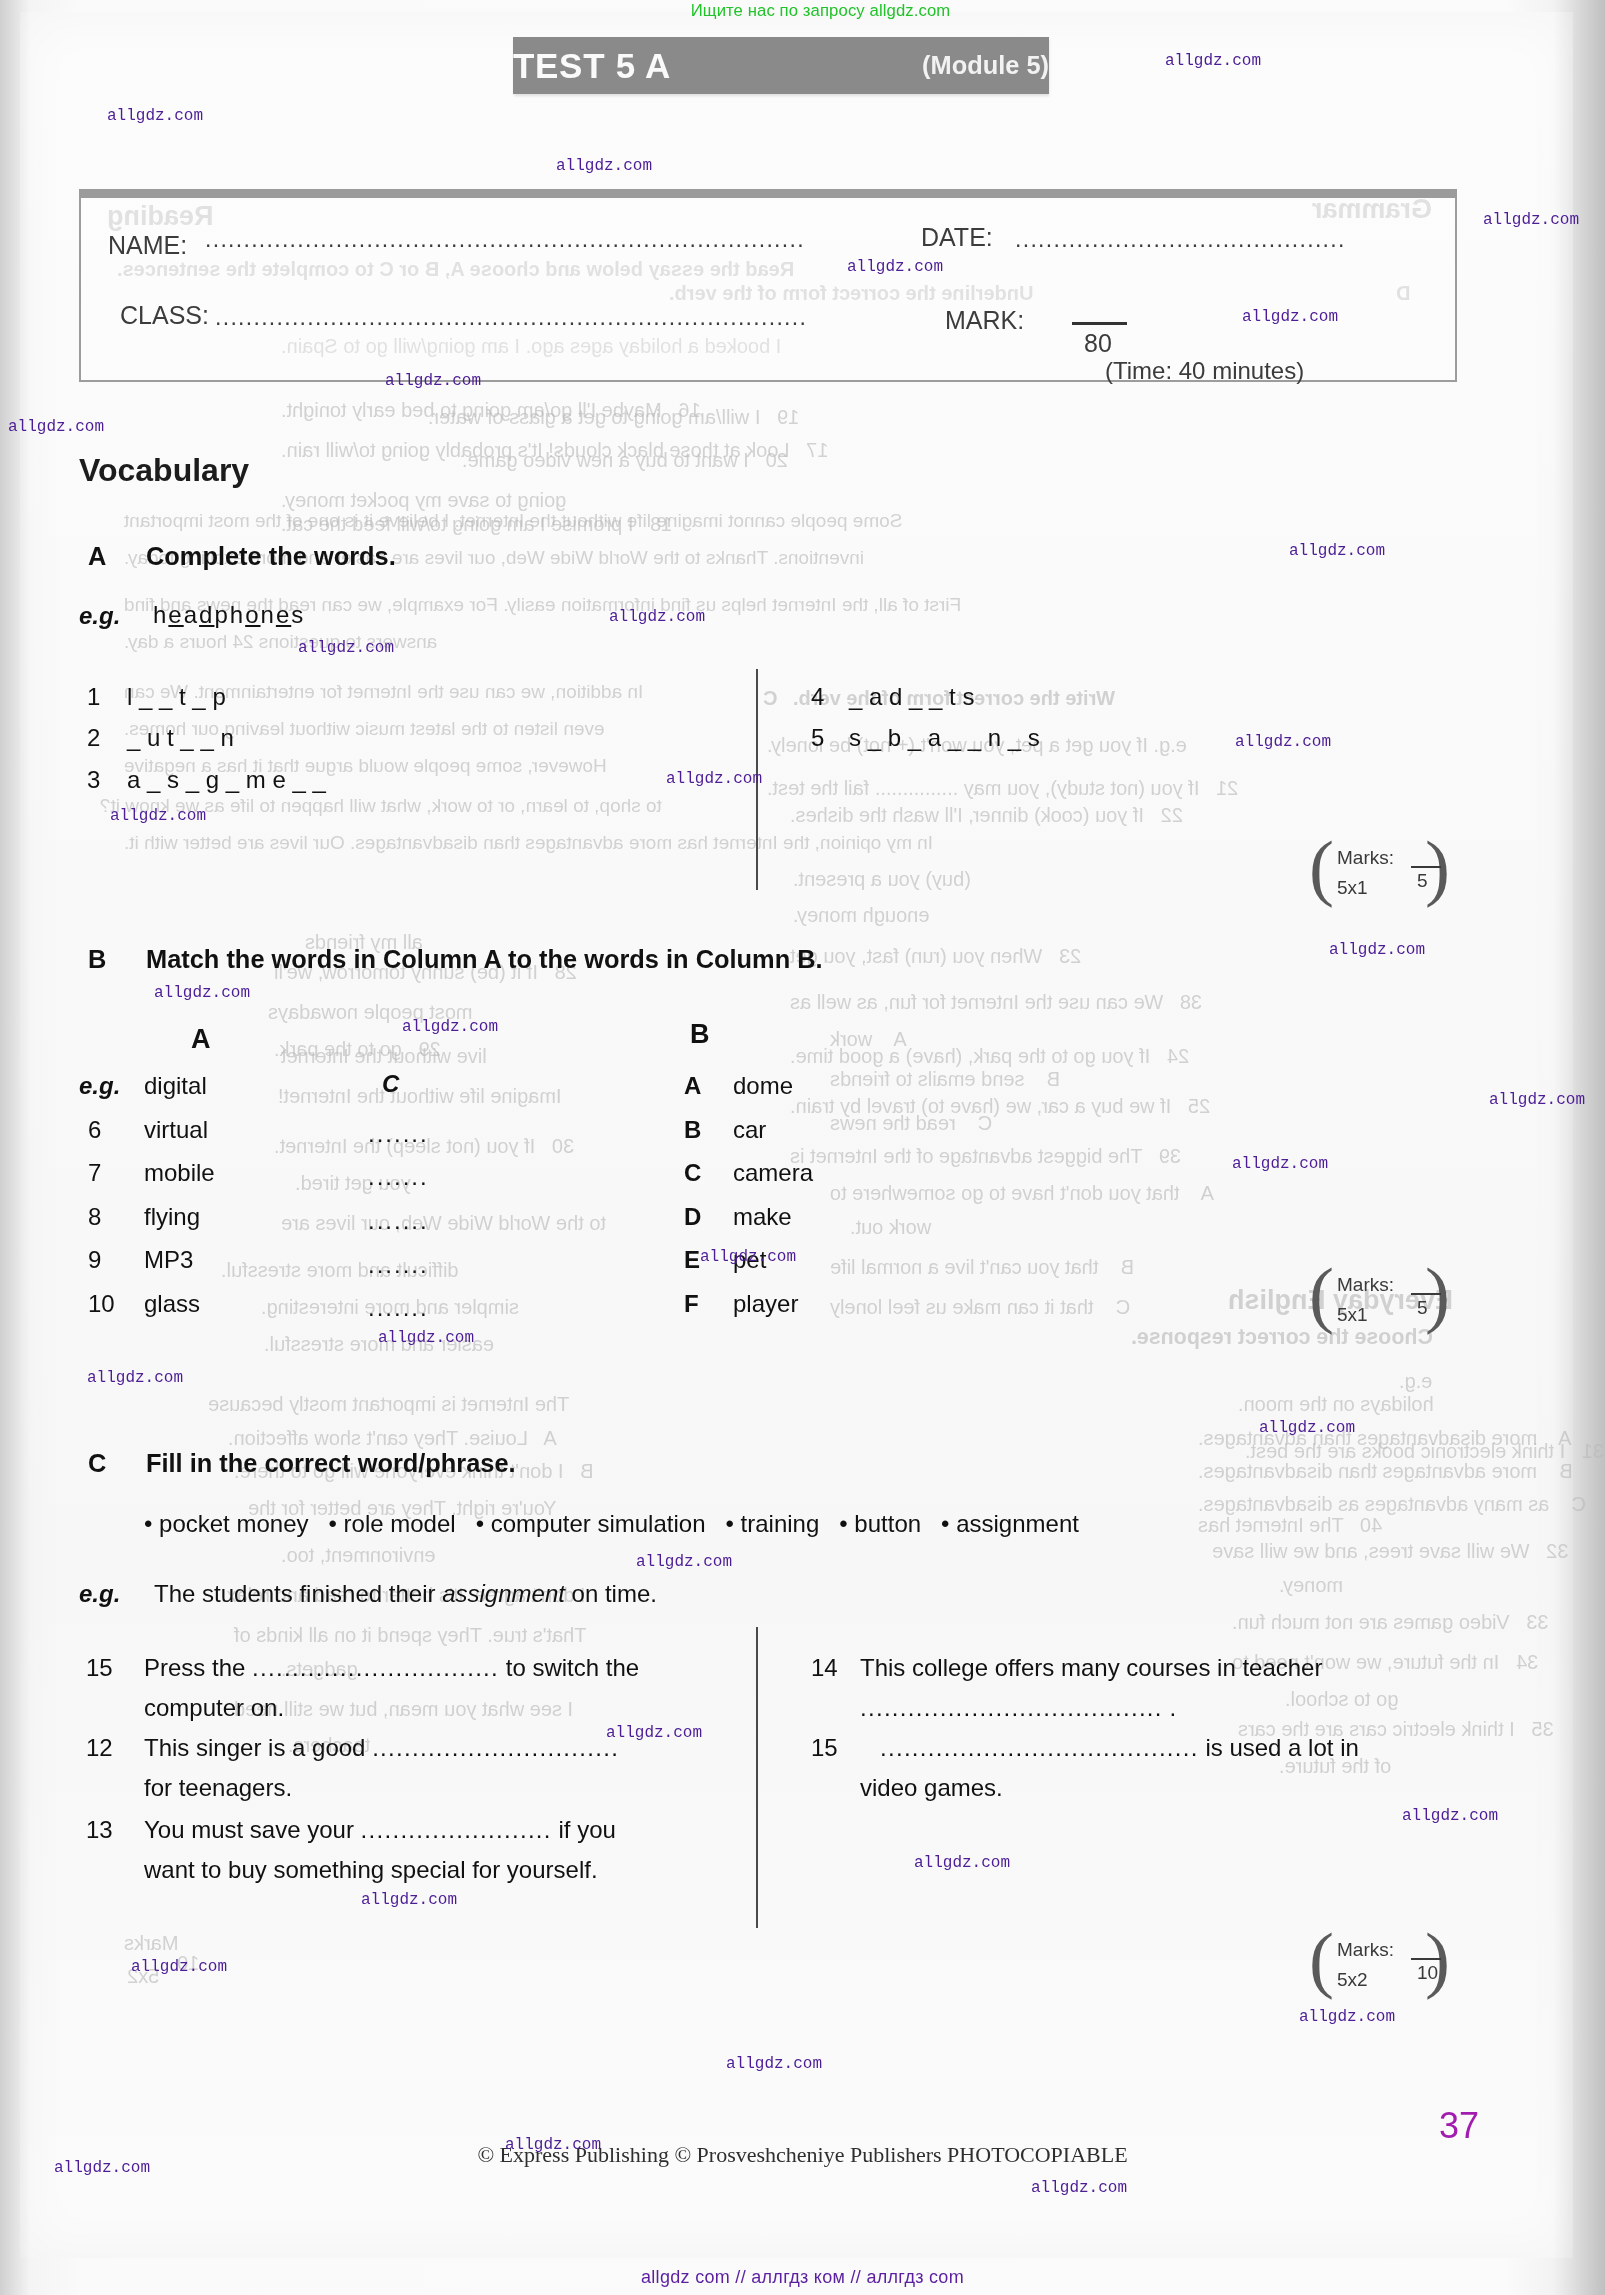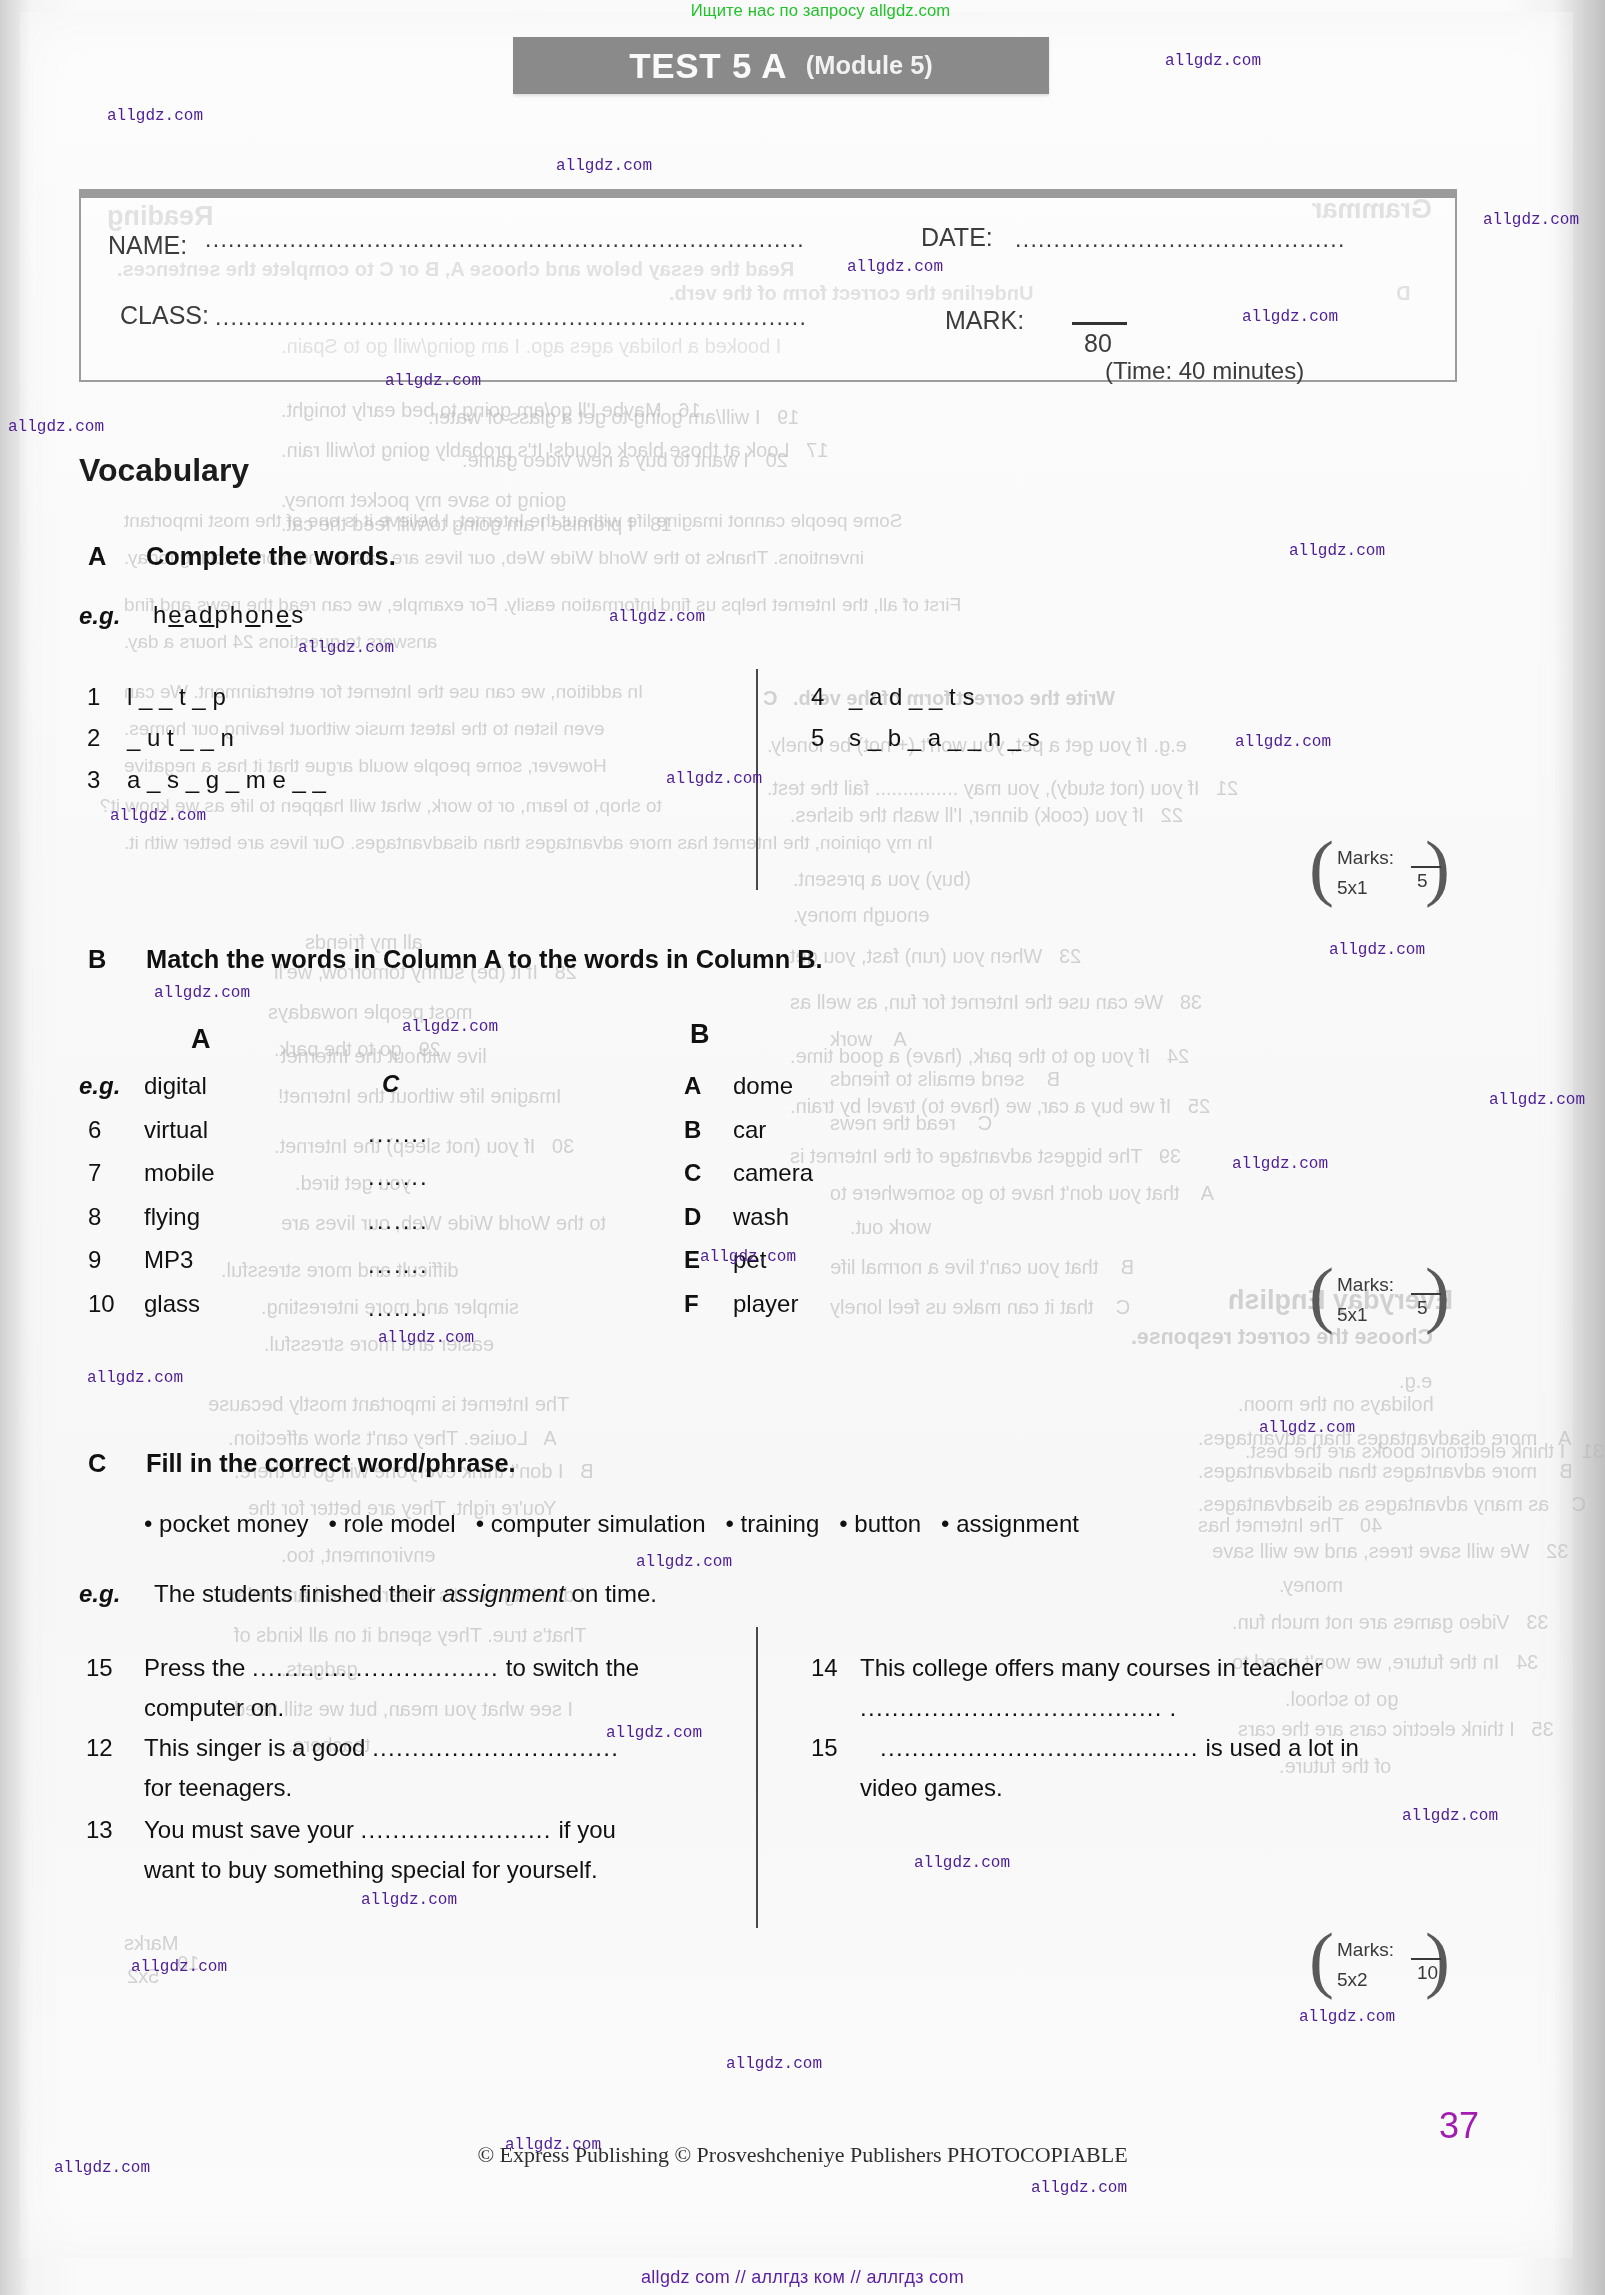--- a/index.html
+++ b/index.html
@@ -65,21 +65,21 @@
     z-index:1;
     font-family:"Liberation Sans", sans-serif;
   }
   .ghost.b { font-weight:bold; }
 
   
   #banner {
     position:absolute; left:513px; top:37px; width:536px; height:57px;
     background:#8a8a8a;
     z-index:10;
-    display:flex; align-items:center; justify-content:center;
+    display:flex; align-items:center; justify-content:space-between;
     box-shadow: 1.3px 2px 2.7px rgba(0,0,0,.12);
     gap: 8px;
   }
   #banner .t1 { color:#fafafa; font-size:35px; font-weight:bold; letter-spacing:0.7px; }
   #banner .t2 { color:#f2f2f2; font-size:25.4px; font-weight:bold; margin-left:10.7px; }
 
   
   #infobox {
     position:absolute; left:79px; top:189px; width:1378px; height:193px;
     border:2px solid #9c9c9c;
@@ -335,21 +335,21 @@
     <div class="body-txt" style="left: 368px; top: 1294px; letter-spacing: 2px;">.......</div>
   </div>
 <div id="exB-colB">
     <div class="body-txt" style="left: 684px; top: 1072px; font-weight: bold;">A</div>
     <div class="body-txt" style="left: 733px; top: 1072px;">dome</div>
     <div class="body-txt" style="left: 684px; top: 1116px; font-weight: bold;">B</div>
     <div class="body-txt" style="left: 733px; top: 1116px;">car</div>
     <div class="body-txt" style="left: 684px; top: 1159px; font-weight: bold;">C</div>
     <div class="body-txt" style="left: 733px; top: 1159px;">camera</div>
     <div class="body-txt" style="left: 684px; top: 1203px; font-weight: bold;">D</div>
-    <div class="body-txt" style="left: 733px; top: 1203px;">wash</div>
+    <div class="body-txt" style="left: 733px; top: 1203px;">make</div>
     <div class="body-txt" style="left: 684px; top: 1246px; font-weight: bold;">E</div>
     <div class="body-txt" style="left: 733px; top: 1246px;">pet</div>
     <div class="body-txt" style="left: 684px; top: 1290px; font-weight: bold;">F</div>
     <div class="body-txt" style="left: 733px; top: 1290px;">player</div>
   </div>
 
 <div class="marks" style="left:1309px; top:1262px;">
   <span class="par lpar">(</span>
   <span class="par rpar">)</span>
   <span class="lbl">Marks:</span>

